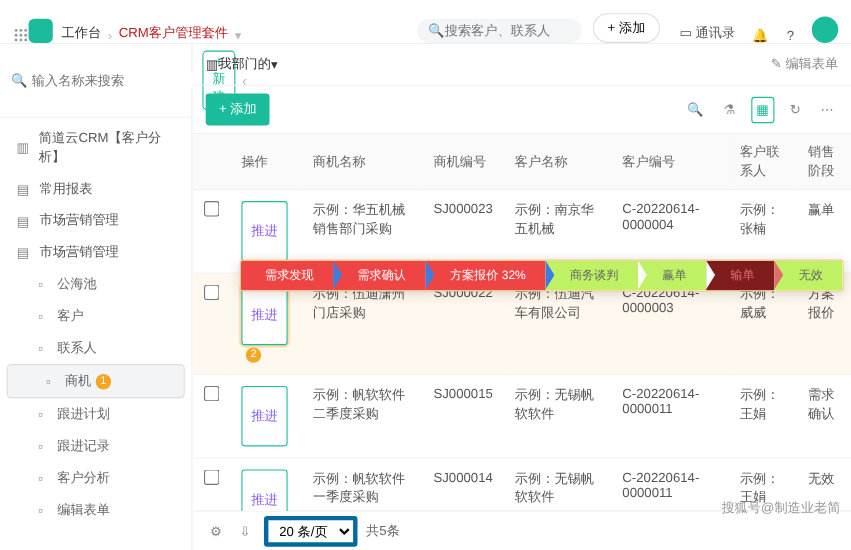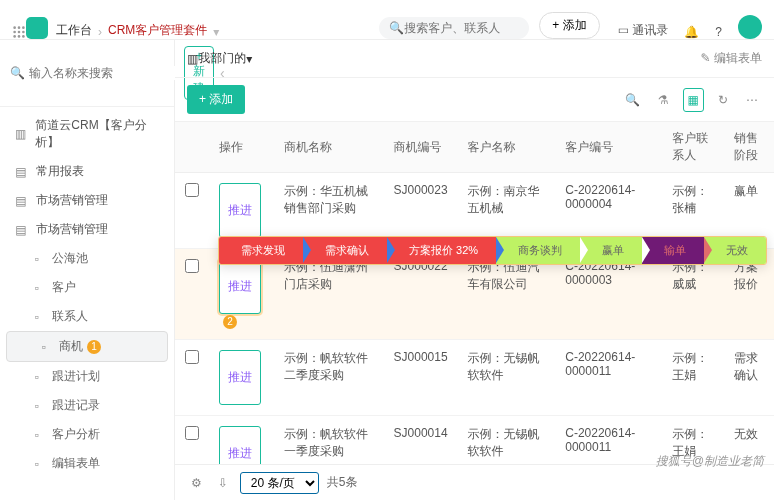--- a/index.html
+++ b/index.html
@@ -45,24 +45,24 @@
 .cb{width:14px;height:14px}
 .btn-push{border:1px solid #1abc9c;color:#8b5cf6;background:#fff;border-radius:3px;padding:18px 8px;cursor:pointer}
 .btn-push.hot{box-shadow:0 0 0 2px rgba(245,166,35,.35)}
 .stagebar{position:absolute;left:218px;top:236px;display:flex;box-shadow:0 2px 12px rgba(0,0,0,.15);background:#fff;border-radius:3px;overflow:hidden;z-index:5;border:1px solid #f4c77b}
 .stage{position:relative;padding:6px 18px 6px 22px;color:#fff;font-size:11px}
 .stage:after{content:"";position:absolute;right:-8px;top:0;border-top:13px solid transparent;border-bottom:13px solid transparent;border-left:8px solid currentColor;z-index:1}
 .s-blue{background:#ef4444;color:#fff}
 .s-blue:after{color:#3d7de0}
 .s-grey{background:#bef264;color:#666}
 .s-grey:after{color:#fff}
-.s-red{background:#701a75;color:#e06c6c}
+.s-red{background:#7f1d1d;color:#e06c6c}
 .footerbar{display:flex;align-items:center;height:36px;padding:0 12px;border-top:1px solid #eee;color:#666;gap:8px}
-.pgsel{border:1px solid #0369a1;padding:2px 6px;border-radius:3px;background:#fff}
-.watermark{position:absolute;right:10px;bottom:30px;color:#999;font-style:italic;z-index:10}
+.pgsel{border:4px solid #0369a1;padding:2px 6px;border-radius:3px;background:#fff}
+.watermark{position:absolute;right:10px;bottom:30px;color:#999;z-index:10}
 svg{width:14px;height:14px;vertical-align:middle}
 </style>
 </head>
 <body>
 
 <div class="topbar">
   <svg viewBox="0 0 16 16">
       <circle cx="3" cy="3" r="1.5" fill="#999"></circle>
       <circle cx="8" cy="3" r="1.5" fill="#999"></circle>
       <circle cx="13" cy="3" r="1.5" fill="#999"></circle>

